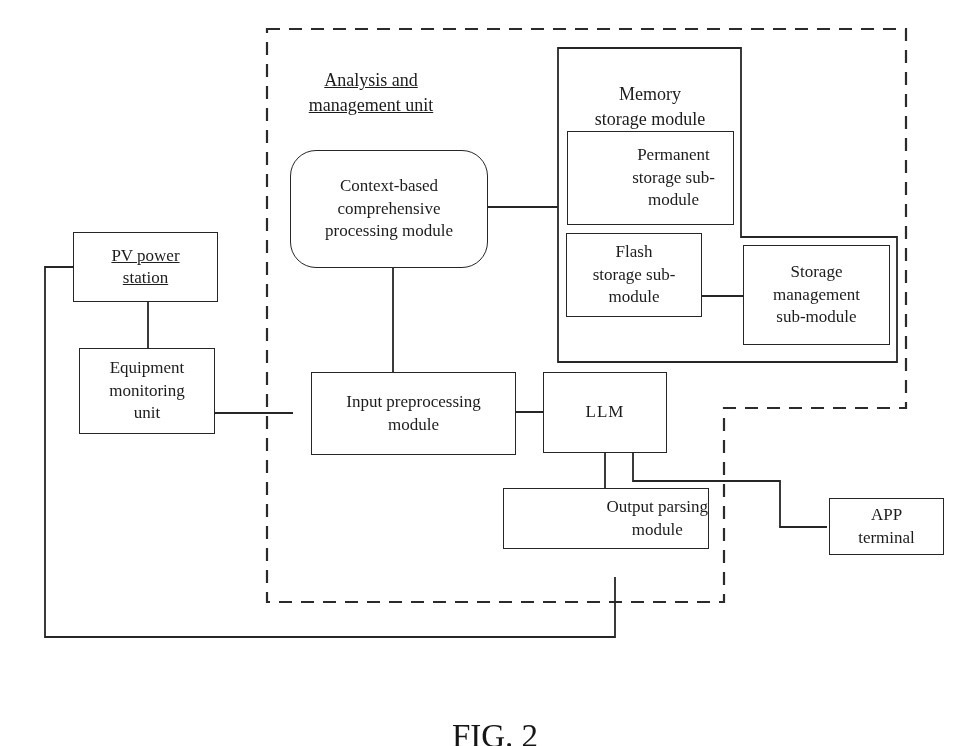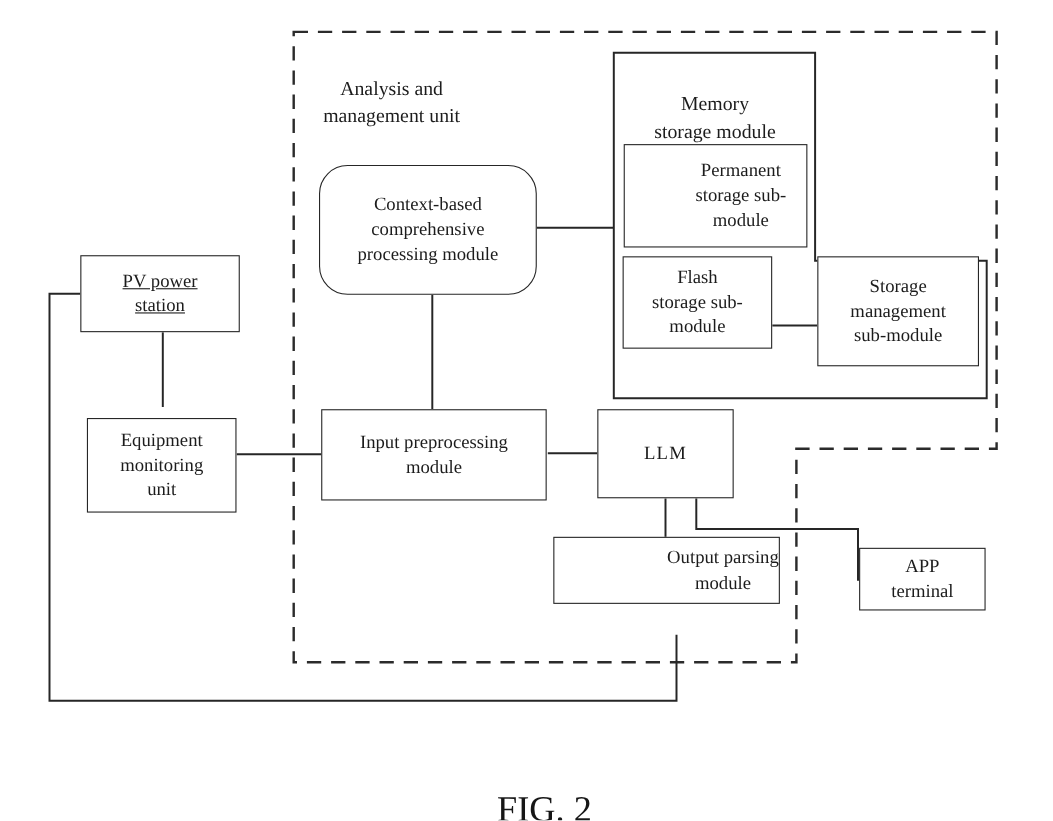--- a/index.html
+++ b/index.html
@@ -67,36 +67,36 @@
     <line x1="393" y1="268" x2="393" y2="372" stroke="#262626" stroke-width="1.8"></line>
     <line x1="148" y1="302" x2="148" y2="370" stroke="#262626" stroke-width="1.8"></line>
     <line x1="215" y1="413" x2="293" y2="413" stroke="#262626" stroke-width="1.8"></line>
     <line x1="498" y1="412" x2="543" y2="412" stroke="#262626" stroke-width="1.8"></line>
     <line x1="605" y1="453" x2="605" y2="500" stroke="#262626" stroke-width="1.8"></line>
     <polyline points="633,453 633,481 780,481 780,527 827,527" fill="none" stroke="#262626" stroke-width="1.8"></polyline>
     <line x1="702" y1="296" x2="743" y2="296" stroke="#262626" stroke-width="1.8"></line>
     <polyline points="615,577 615,637 45,637 45,267 73,267" fill="none" stroke="#262626" stroke-width="1.8"></polyline>
   </svg>
 
-  <div class="floating-label" style="left:270px; top:44px; width:172px;">
+  <div class="floating-label" style="left:285px; top:44px; width:172px;text-decoration:underline;">
     <span class="label" style="font-size:18px;">Analysis and
 management unit</span>
   </div>
 
   <div class="floating-label" style="left:560px; top:58px; width:180px;">
     <span class="label" style="font-size:18px;">Memory
 storage module</span>
   </div>
 
   <div class="node" style="left:73px; top:232px; width:145px; height:70px;text-decoration:underline;">
     <span class="label">PV power
 station</span>
   </div>
 
-  <div class="node" style="left:79px; top:380px; width:136px; height:86px;">
+  <div class="node" style="left:79px; top:348px; width:136px; height:86px;">
     <span class="label">Equipment
 monitoring
 unit</span>
   </div>
 
   <div class="node" style="left:290px; top:150px; width:198px; height:118px;border-radius:26px;">
     <span class="label">Context-based
 comprehensive
 processing module</span>
   </div>
@@ -106,40 +106,40 @@
 storage sub-
 module</span>
   </div>
 
   <div class="node" style="left:566px; top:233px; width:136px; height:84px;align-items:center;">
     <span class="label">Flash
 storage sub-
 module</span>
   </div>
 
-  <div class="node" style="left:743px; top:233px; width:147px; height:100px;">
+  <div class="node" style="left:743px; top:245px; width:147px; height:100px;">
     <span class="label">Storage
 management
 sub-module</span>
   </div>
 
-  <div class="node" style="left:292px; top:372px; width:205px; height:83px;">
+  <div class="node" style="left:311px; top:372px; width:205px; height:83px;">
     <span class="label">Input preprocessing
 module</span>
   </div>
 
   <div class="node" style="left:543px; top:372px; width:124px; height:81px;">
     <span class="label llm-text">LLM</span>
   </div>
 
   <div class="node" style="left:503px; top:488px; width:206px; height:61px;justify-content:flex-end;">
     <span class="label">Output parsing
 module</span>
   </div>
 
-  <div class="node" style="left:781px; top:498px; width:115px; height:57px;">
+  <div class="node" style="left:829px; top:498px; width:115px; height:57px;">
     <span class="label">APP
 terminal</span>
   </div>
 
   <div class="fig-caption">FIG. 2</div>
 
 </div>
 
 </body></html>

